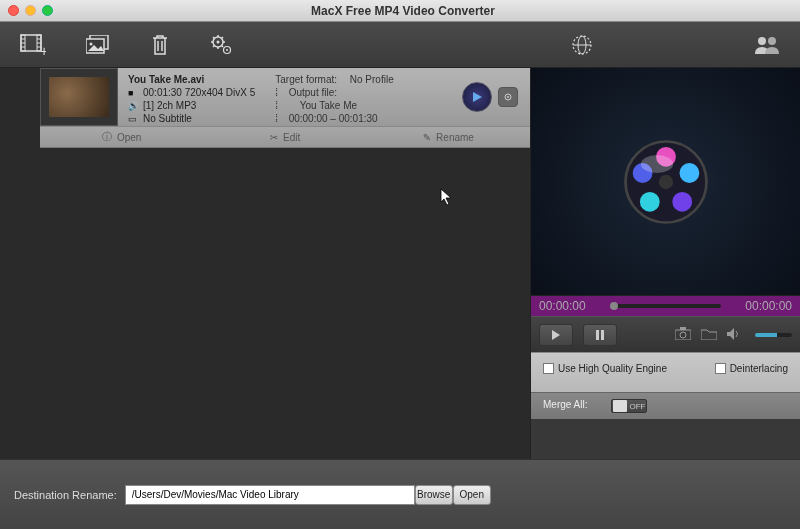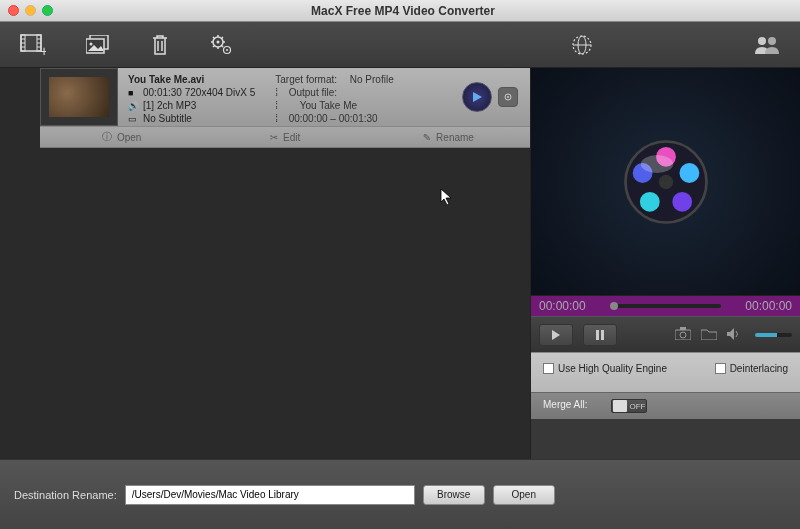--- a/index.html
+++ b/index.html
@@ -59,21 +59,21 @@
 .cpu-sel::after { content: "▾"; font-size: 8px; color: #333; padding-right: 2px; }
 
 .merge-row { display: flex; align-items: flex-start; gap: 24px; padding: 6px 12px; background: linear-gradient(#888,#777); font-size: 10px; color: #eee; border-top: 1px solid #666; }
 .toggle { width: 36px; height: 14px; background: linear-gradient(#555,#444); border: 1px solid #333; border-radius: 2px; font-size: 8px; color: #ccc; display: flex; align-items: center; position: relative; }
 .toggle::before { content: ""; width: 14px; height: 12px; background: #ddd; position: absolute; left: 1px; border-radius: 1px; }
 .toggle span { margin-left: 17px; }
 
 .bottom { height: 70px; background: linear-gradient(#555,#444); display: flex; align-items: center; padding: 0 14px; border-top: 1px solid #333; }
 .dest-label { font-size: 11px; color: #ddd; margin-right: 8px; }
 .dest-input { width: 290px; height: 20px; background: #fff; border: 1px solid #888; font-size: 10px; padding: 0 6px; color: #000; }
-.dest-btn { width: 62px; height: 20px; margin-left: 8px; background: linear-gradient(#eee,#ccc); border: 1px solid #888; border-radius: 3px; font-size: 10px; color: #222; display: flex; align-items: center; justify-content: center; cursor: pointer; }
+.dest-btn { width: 38px; height: 20px; margin-left: 0; background: linear-gradient(#eee,#ccc); border: 1px solid #888; border-radius: 3px; font-size: 10px; color: #222; display: flex; align-items: center; justify-content: center; cursor: pointer; }
 .run-btn { width: 60px; height: 60px; margin-left: auto; border-radius: 50%; background: radial-gradient(circle at 35% 35%, #6af, #15a, #037); border: 3px solid #8bd; display: flex; align-items: center; justify-content: center; color: #fff; font-weight: bold; font-size: 13px; font-style: italic; box-shadow: 0 2px 6px rgba(0,0,0,0.5), inset 0 2px 4px rgba(255,255,255,0.3); cursor: pointer; }
 </style>
 </head>
 <body>
 
 <div class="titlebar">
   <div class="traffic">
     <span class="tl-close"></span>
     <span class="tl-min"></span>
     <span class="tl-max"></span>

